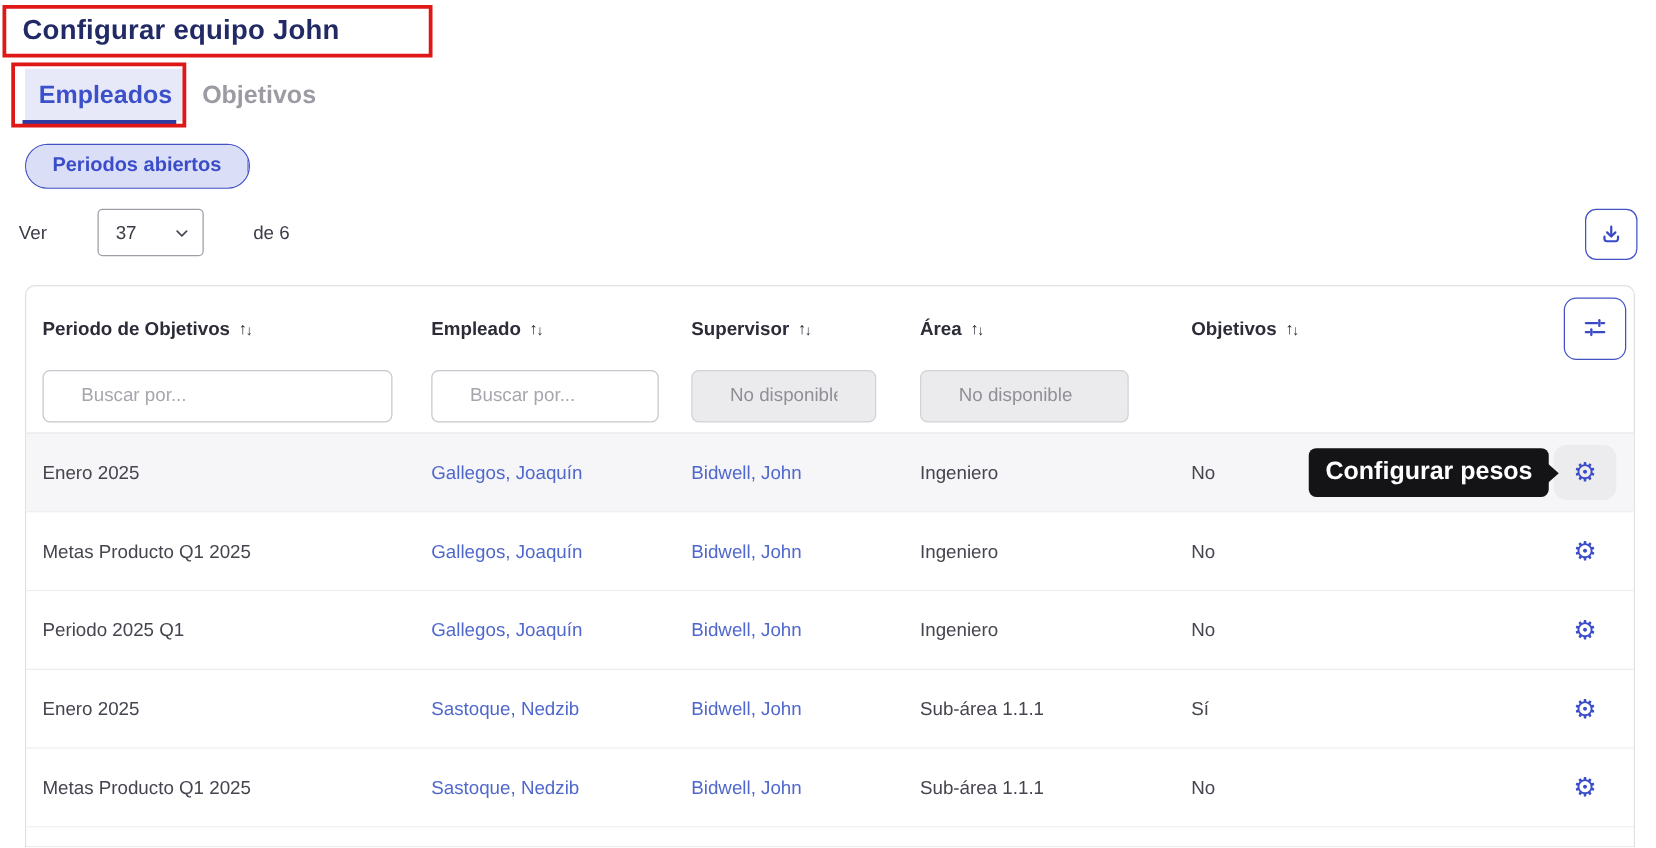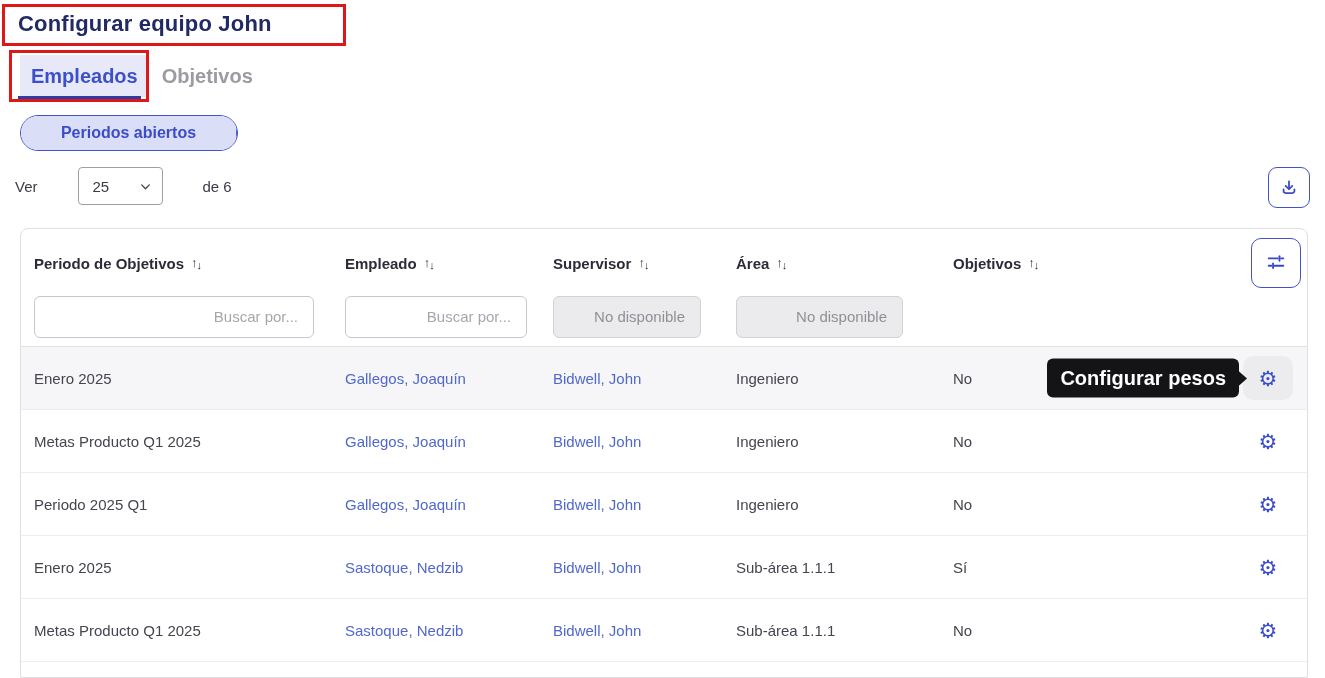--- a/index.html
+++ b/index.html
@@ -16,21 +16,21 @@
   
   .tabs { position:absolute; left:20px; top:55px; display:flex; }
   .tab { height:42px; display:flex; align-items:center; padding:0 10px; font-size:20px; font-weight:600; cursor:pointer; }
   .tab.active { background:#e7e9f8; color:#3c50c9; padding:0 11px; }
   .tab.inactive { color:#9b9ba3; margin-left:3px; }
   .tab-underline { position:absolute; left:18px; top:96px; width:123px; height:5px; background:#2e3ca3; }
 
   
   .toggle-group { position:absolute; left:20px; top:115px; display:inline-flex; height:36px; border:1.5px solid #4353c5; border-radius:18px; overflow:hidden; background:#fff; }
   .toggle-seg { display:flex; align-items:center; justify-content:center; font-size:16px; font-weight:600; color:#3b4cc8; cursor:pointer; }
-  .toggle-seg.selected { width:216px; background:#dadef7; border-right:1.5px solid #4353c5; }
+  .toggle-seg.selected { width:178px; background:#dadef7; border-right:1.5px solid #4353c5; }
   .toggle-seg.unselected { width:198px; background:#fff; }
 
   
   .ver-row { position:absolute; left:15px; top:166px; height:40px; display:flex; align-items:center; font-size:15px; color:#3b3b4a;gap:32px; }
   .mini-select { width:85px; height:38px; border:1px solid #9e9ea6; border-radius:4px; margin:0 8px; display:flex; align-items:center; justify-content:space-between; padding:0 10px 0 14px; color:#3b3b45; cursor:pointer; background:#fff; }
   .chev { width:13px; height:13px; }
 
   .icon-btn { position:absolute; background:#fff; border:1.5px solid #4353c5; display:flex; align-items:center; justify-content:center; cursor:pointer; }
   .download-btn { left:1268px; top:167px; width:42px; height:41px; border-radius:9px; }
 
@@ -39,21 +39,21 @@
   .grid { display:grid; grid-template-columns:312px 208px 183px 217px 300px 1fr; }
   .thead { height:58px; align-items:center; position:relative; }
   .th { display:flex; align-items:center; gap:7px; font-size:15px; font-weight:700; color:#2c2c38; padding-left:12px; margin-top:10px; }
   .th.first { padding-left:13px; }
   .sort { display:inline-flex; color:#2c2c38; font-weight:400; line-height:1; cursor:pointer; }
   .sort .u { font-size:13px; }
   .sort .d { font-size:11px; margin-top:4px; margin-left:-1px; }
   .columns-btn { right:6px; top:9px; width:50px; height:50px; border-radius:10px; }
 
   .tfilter { height:60px; align-items:center; border-bottom:1px solid #e2e2e6; }
-  .f-input { height:42px; border:1px solid #c7c7cd; border-radius:6px; margin-left:12px; padding:0 15px; font-size:15px; color:#6d28d9; font-family:"Liberation Sans", sans-serif; background:#fff; outline:none;text-align:right; }
+  .f-input { height:42px; border:1px solid #c7c7cd; border-radius:6px; margin-left:12px; padding:0 30px; font-size:15px; color:#6d28d9; font-family:"Liberation Sans", sans-serif; background:#fff; outline:none; }
   .f-input::placeholder { color:#a6a6ae; }
   .f-input.first { margin-left:13px; width:280px; }
   .f-input.w2 { width:182px; }
   .f-input.w3 { width:148px; }
   .f-input.w4 { width:167px; }
   .f-input:disabled { background:#ebebee; border-color:#d2d2d6; }
   .f-input:disabled::placeholder { color:#8f8f97; }
   .filter-select { height:44px; width:268px; border:1px solid #b5b5bc; border-radius:6px; margin-left:12px; display:flex; align-items:center; justify-content:space-between; padding:0 14px; font-size:15px; color:#80808a; cursor:pointer; background:#fff; }
   .dd-arrow { font-size:10px; color:#8a8a92; }
 
@@ -85,21 +85,21 @@
   <div class="tab-underline"></div>
   <div class="red-box red-box-tab"></div>
 
   <div class="toggle-group">
     <div class="toggle-seg selected">Periodos abiertos</div>
   </div>
 
   <div class="ver-row">
     <span>Ver</span>
     <div class="mini-select">
-      <span>25</span>
+      <span>37</span>
       <svg class="chev" viewBox="0 0 24 24" fill="none" stroke="#4a4a55" stroke-width="2.6" stroke-linecap="round" stroke-linejoin="round">
           <polyline points="5,9 12,16 19,9"></polyline>
         </svg>
     </div>
     <span>de 6</span>
   </div>
 
   <button class="icon-btn download-btn">
     <svg width="20" height="20" viewBox="0 0 24 24" fill="none" stroke="#3949c6" stroke-width="2.1" stroke-linecap="round" stroke-linejoin="round">
         <line x1="12" y1="4" x2="12" y2="13"></line>

